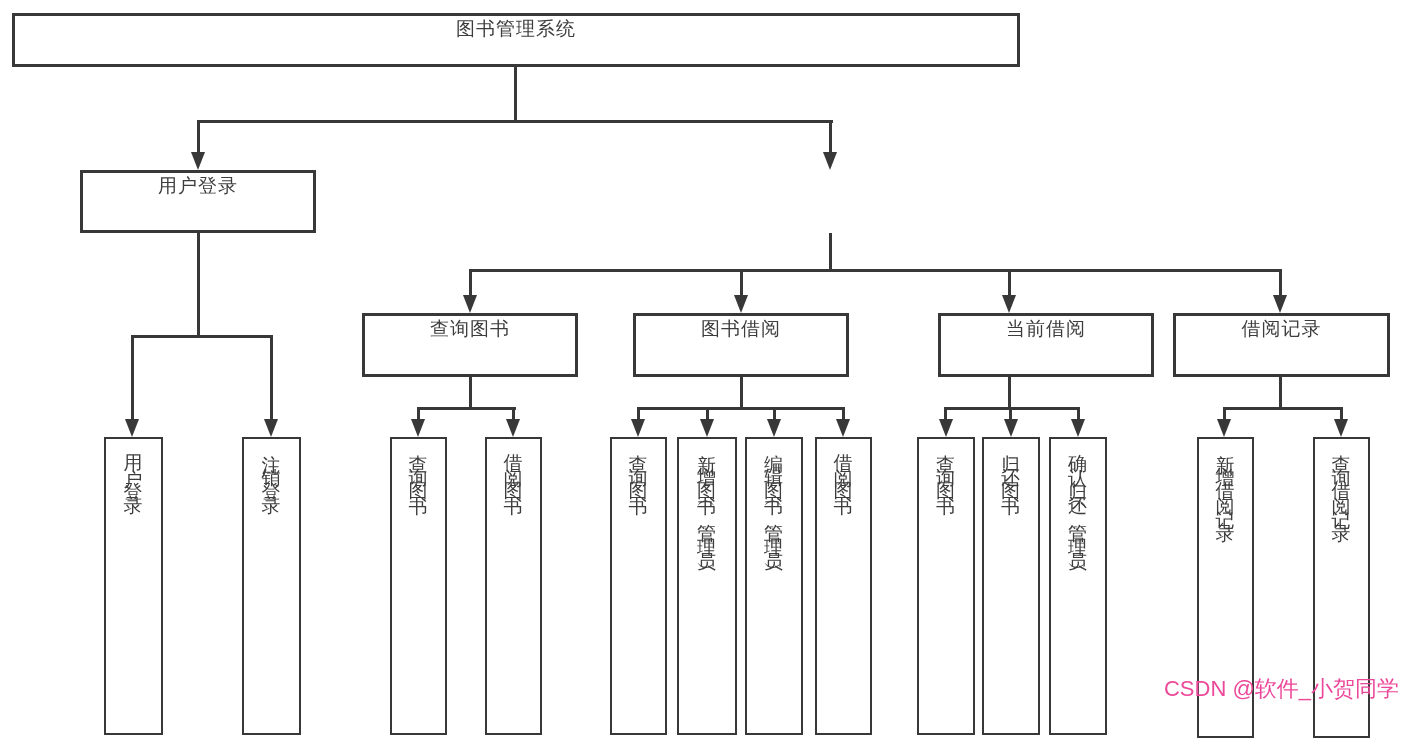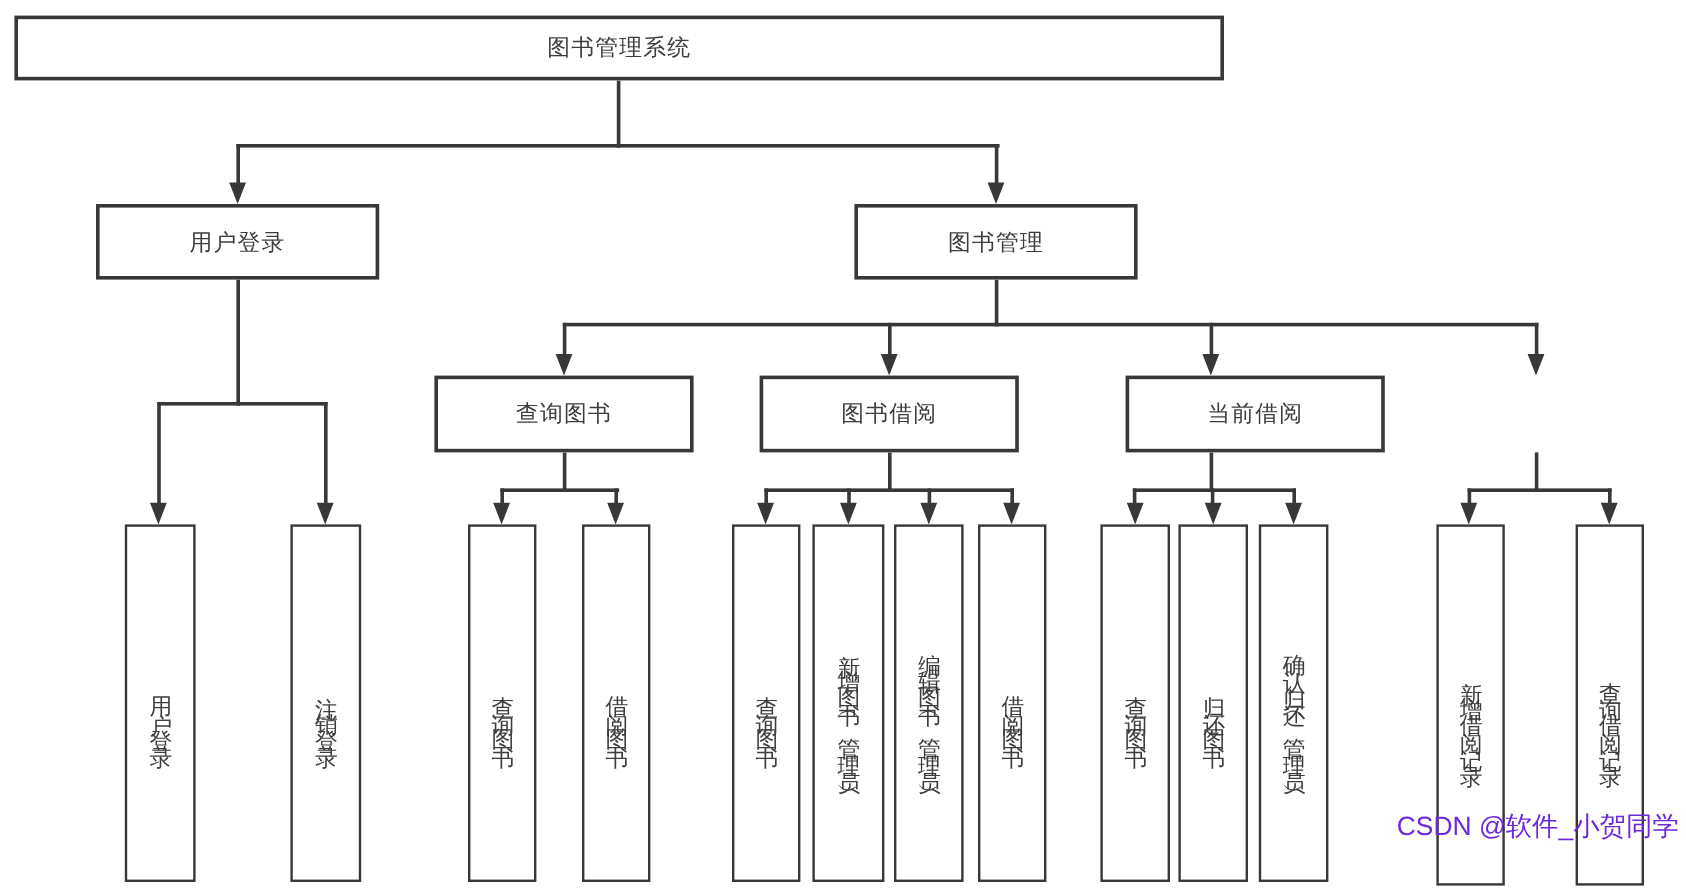--- a/index.html
+++ b/index.html
@@ -10,21 +10,20 @@
     background: #ffffff;
     font-family: "Liberation Sans", sans-serif;
     overflow: hidden;
   }
   .box {
     position: absolute;
     background: #ffffff;
     border: 3px solid #383838;
     box-sizing: border-box;
     display: flex;
-    align-items: center;
     justify-content: center;
     color: #3d3d3d;
     font-size: 19px;
     letter-spacing: 1px;
     z-index: 2;
   }
   .vbox {
     border-width: 2px;
   }
   .vbox span {
@@ -45,50 +44,50 @@
     height: 0;
     border-left: 7px solid transparent;
     border-right: 7px solid transparent;
     border-top: 18px solid #383838;
     z-index: 1;
   }
   .watermark {
     position: absolute;
     top: 674px;
     right: 6px;
-    color: #6d28d9;
+    color: #ec4899;
     font-size: 22px;
     z-index: 5;
     white-space: nowrap;
   }
 </style>
 </head>
 <body>
 
 <div class="canvas">
 
   <div class="box" style="left:12px; top:13px; width:1008px; height:54px;">
     <span>图书管理系统</span>
   </div>
 
   <div class="box" style="left:80px; top:170px; width:236px; height:63px;">
     <span>用户登录</span>
   </div>
-  <div class="box" style="left:712px; top:170px; width:236px; height:63px;">
-    <span>图书管理</span>
-  </div>
 
   <div class="box" style="left:362px; top:313px; width:216px; height:64px;">
     <span>查询图书</span>
   </div>
   <div class="box" style="left:633px; top:313px; width:216px; height:64px;">
     <span>图书借阅</span>
   </div>
   <div class="box" style="left:938px; top:313px; width:216px; height:64px;">
     <span>当前借阅</span>
+  </div>
+  <div class="box" style="left:1173px; top:313px; width:217px; height:64px;">
+    <span>借阅记录</span>
   </div>
 
   <div class="box vbox" style="left:104px; top:437px; width:59px; height:298px;">
     <span>用户登录</span>
   </div>
   <div class="box vbox" style="left:242px; top:437px; width:59px; height:298px;">
     <span>注销登录</span>
   </div>
 
   <div class="box vbox" style="left:390px; top:437px; width:57px; height:298px;">

